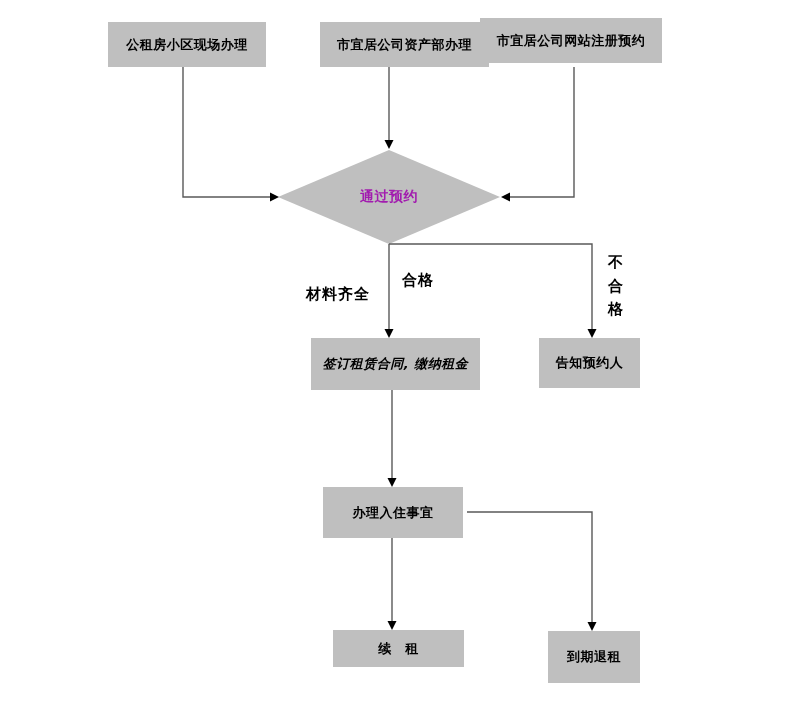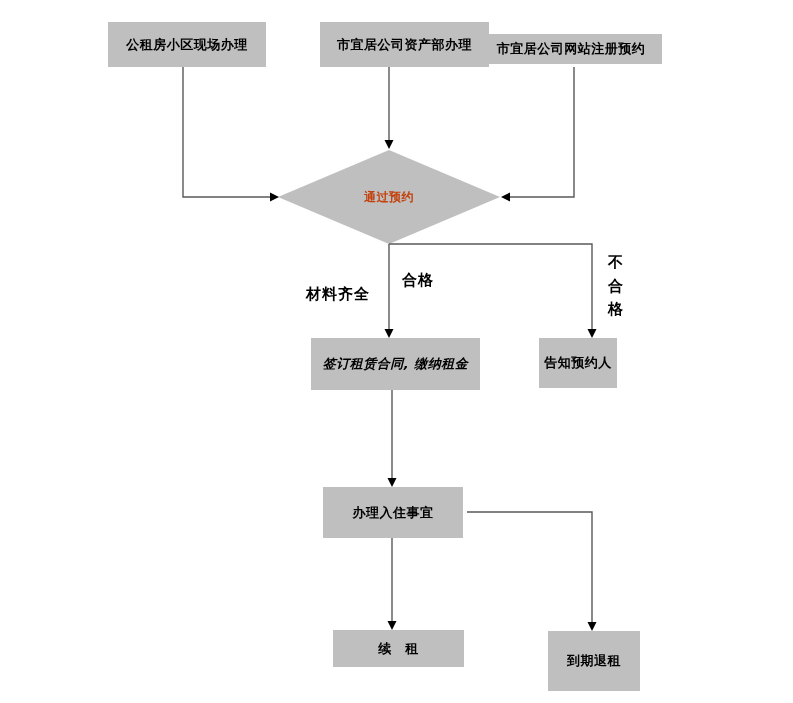--- a/index.html
+++ b/index.html
@@ -29,22 +29,22 @@
     letter-spacing: 0.5px;
     display: flex;
     align-items: center;
     justify-content: center;
     text-align: center;
     line-height: 1.2;
   }
 
   .diamond-label {
     position: absolute;
-    color: #c2410c;
-    font-size: 12px;
+    color: #a21caf;
+    font-size: 14px;
     font-weight: bold;
     letter-spacing: 0.5px;
     display: flex;
     align-items: center;
     justify-content: center;
     text-align: center;
   }
 
   .edge-label {
     position: absolute;
@@ -103,45 +103,45 @@
   </svg>
 
   <div class="node" style="left:108px; top:22px; width:158px; height:45px;">
     <span>公租房小区现场办理</span>
   </div>
 
   <div class="node" style="left:288px; top:22px; width:169px; height:45px;margin-left:32px;">
     <span>市宜居公司资产部办理</span>
   </div>
 
-  <div class="node" style="left:480px; top:34px; width:182px; height:30px;">
+  <div class="node" style="left:480px; top:18px; width:182px; height:45px;">
     <span>市宜居公司网站注册预约</span>
   </div>
 
   <div class="diamond-label" style="left:278px; top:150px; width:222px; height:94px;">
     <span>通过预约</span>
   </div>
 
   <div class="node" style="left:311px; top:338px; width:169px; height:52px;font-style:italic;">
     <span>签订租赁合同, 缴纳租金</span>
   </div>
 
-  <div class="node" style="left:539px; top:338px; width:78px; height:50px;">
+  <div class="node" style="left:539px; top:338px; width:101px; height:50px;">
     <span>告知预约人</span>
   </div>
 
   <div class="node" style="left:323px; top:487px; width:140px; height:51px;">
     <span>办理入住事宜</span>
   </div>
 
   <div class="node" style="left:333px; top:630px; width:131px; height:37px;">
     <span>续　租</span>
   </div>
 
-  <div class="node" style="left:548px; top:631px; width:92px; height:60px;">
+  <div class="node" style="left:548px; top:631px; width:92px; height:52px;">
     <span>到期退租</span>
   </div>
 
   <div class="edge-label" style="left:306px; top:268px;margin-top:17px;">材料齐全</div>
 
   <div class="edge-label" style="left:402px; top:271px;">合格</div>
 
   <div class="edge-label vertical" style="left:605px; top:251px;">不合格</div>
 
 </div>

